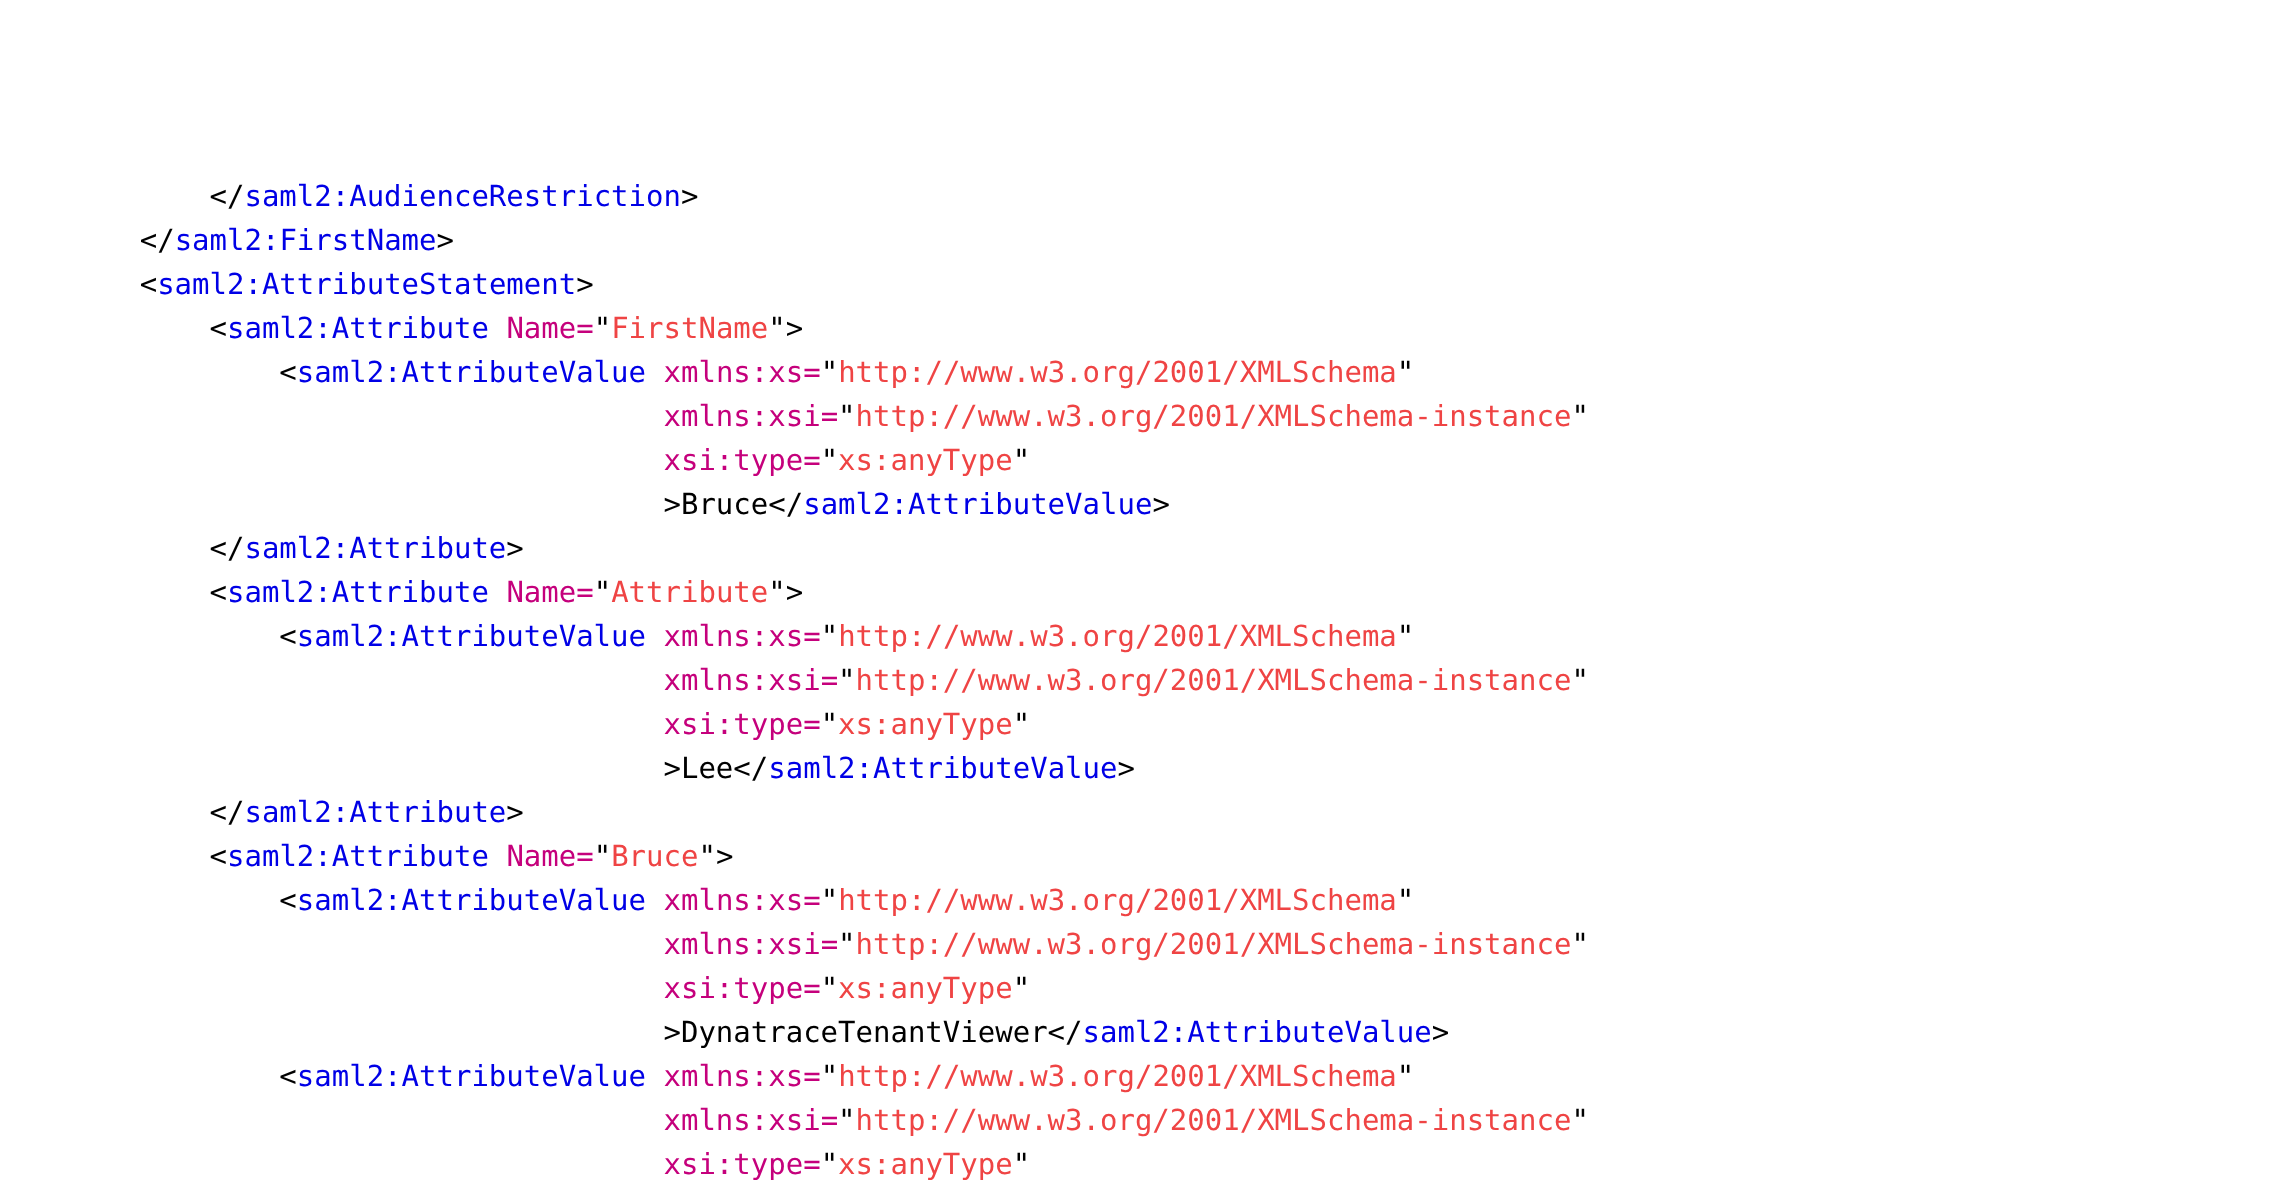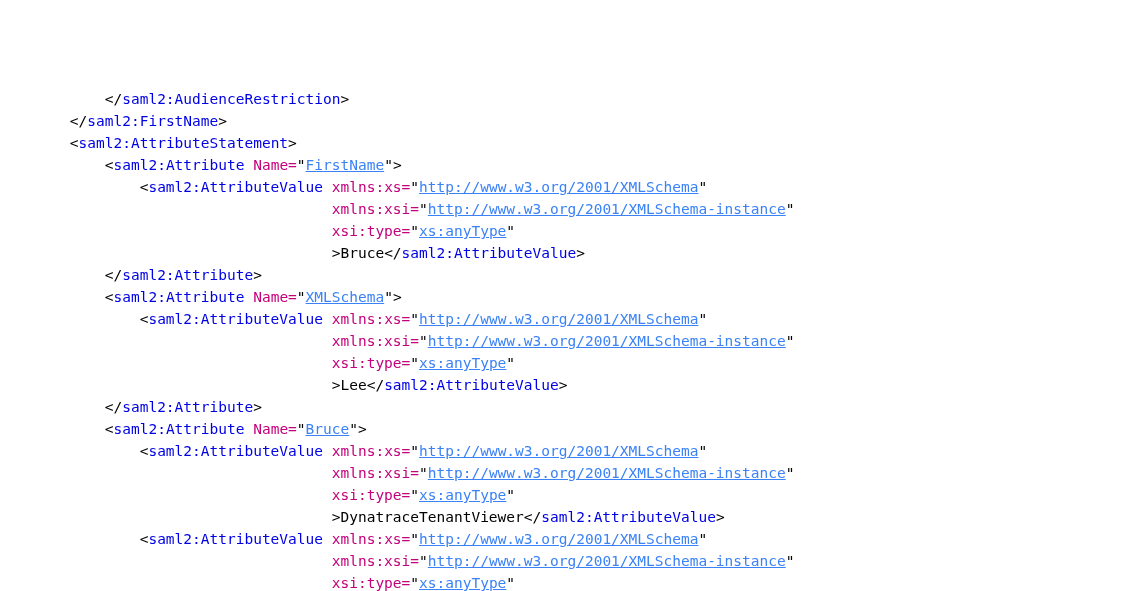--- a/index.html
+++ b/index.html
@@ -12,39 +12,39 @@
     color: #000000;
     white-space: pre;
     overflow-x: auto;
   }
   .code-block {
     padding: 0;
     margin: 0;
   }
   .tag   { color: #0000e6; }
   .attr  { color: #c5007c; text-align: right; }
-  .val   { color: #3b82f6; text-decoration: underline; }
+  .val   { color: #ef4444; }
   .punct { color: #c5007c; }
   .txt   { color: #000000; margin-top: 16px; }
 </style>
 </head>
 <body>
 
 
 
 <div class="code-block">            &lt;/<span class="tag">saml2:AudienceRestriction</span>&gt;
         &lt;/<span class="tag">saml2:FirstName</span>&gt;
         &lt;<span class="tag">saml2:AttributeStatement</span>&gt;
             &lt;<span class="tag">saml2:Attribute</span> <span class="attr">Name</span><span class="punct">=</span>"<span class="val">FirstName</span>"&gt;
                 &lt;<span class="tag">saml2:AttributeValue</span> <span class="attr">xmlns:xs</span><span class="punct">=</span>"<span class="val">http://www.w3.org/2001/XMLSchema</span>"
                                       <span class="attr">xmlns:xsi</span><span class="punct">=</span>"<span class="val">http://www.w3.org/2001/XMLSchema-instance</span>"
                                       <span class="attr">xsi:type</span><span class="punct">=</span>"<span class="val">xs:anyType</span>"
                                       &gt;<span class="txt">Bruce</span>&lt;/<span class="tag">saml2:AttributeValue</span>&gt;
             &lt;/<span class="tag">saml2:Attribute</span>&gt;
-            &lt;<span class="tag">saml2:Attribute</span> <span class="attr">Name</span><span class="punct">=</span>"<span class="val">XMLSchema</span>"&gt;
+            &lt;<span class="tag">saml2:Attribute</span> <span class="attr">Name</span><span class="punct">=</span>"<span class="val">Attribute</span>"&gt;
                 &lt;<span class="tag">saml2:AttributeValue</span> <span class="attr">xmlns:xs</span><span class="punct">=</span>"<span class="val">http://www.w3.org/2001/XMLSchema</span>"
                                       <span class="attr">xmlns:xsi</span><span class="punct">=</span>"<span class="val">http://www.w3.org/2001/XMLSchema-instance</span>"
                                       <span class="attr">xsi:type</span><span class="punct">=</span>"<span class="val">xs:anyType</span>"
                                       &gt;<span class="txt">Lee</span>&lt;/<span class="tag">saml2:AttributeValue</span>&gt;
             &lt;/<span class="tag">saml2:Attribute</span>&gt;
             &lt;<span class="tag">saml2:Attribute</span> <span class="attr">Name</span><span class="punct">=</span>"<span class="val">Bruce</span>"&gt;
                 &lt;<span class="tag">saml2:AttributeValue</span> <span class="attr">xmlns:xs</span><span class="punct">=</span>"<span class="val">http://www.w3.org/2001/XMLSchema</span>"
                                       <span class="attr">xmlns:xsi</span><span class="punct">=</span>"<span class="val">http://www.w3.org/2001/XMLSchema-instance</span>"
                                       <span class="attr">xsi:type</span><span class="punct">=</span>"<span class="val">xs:anyType</span>"
                                       &gt;<span class="txt">DynatraceTenantViewer</span>&lt;/<span class="tag">saml2:AttributeValue</span>&gt;

